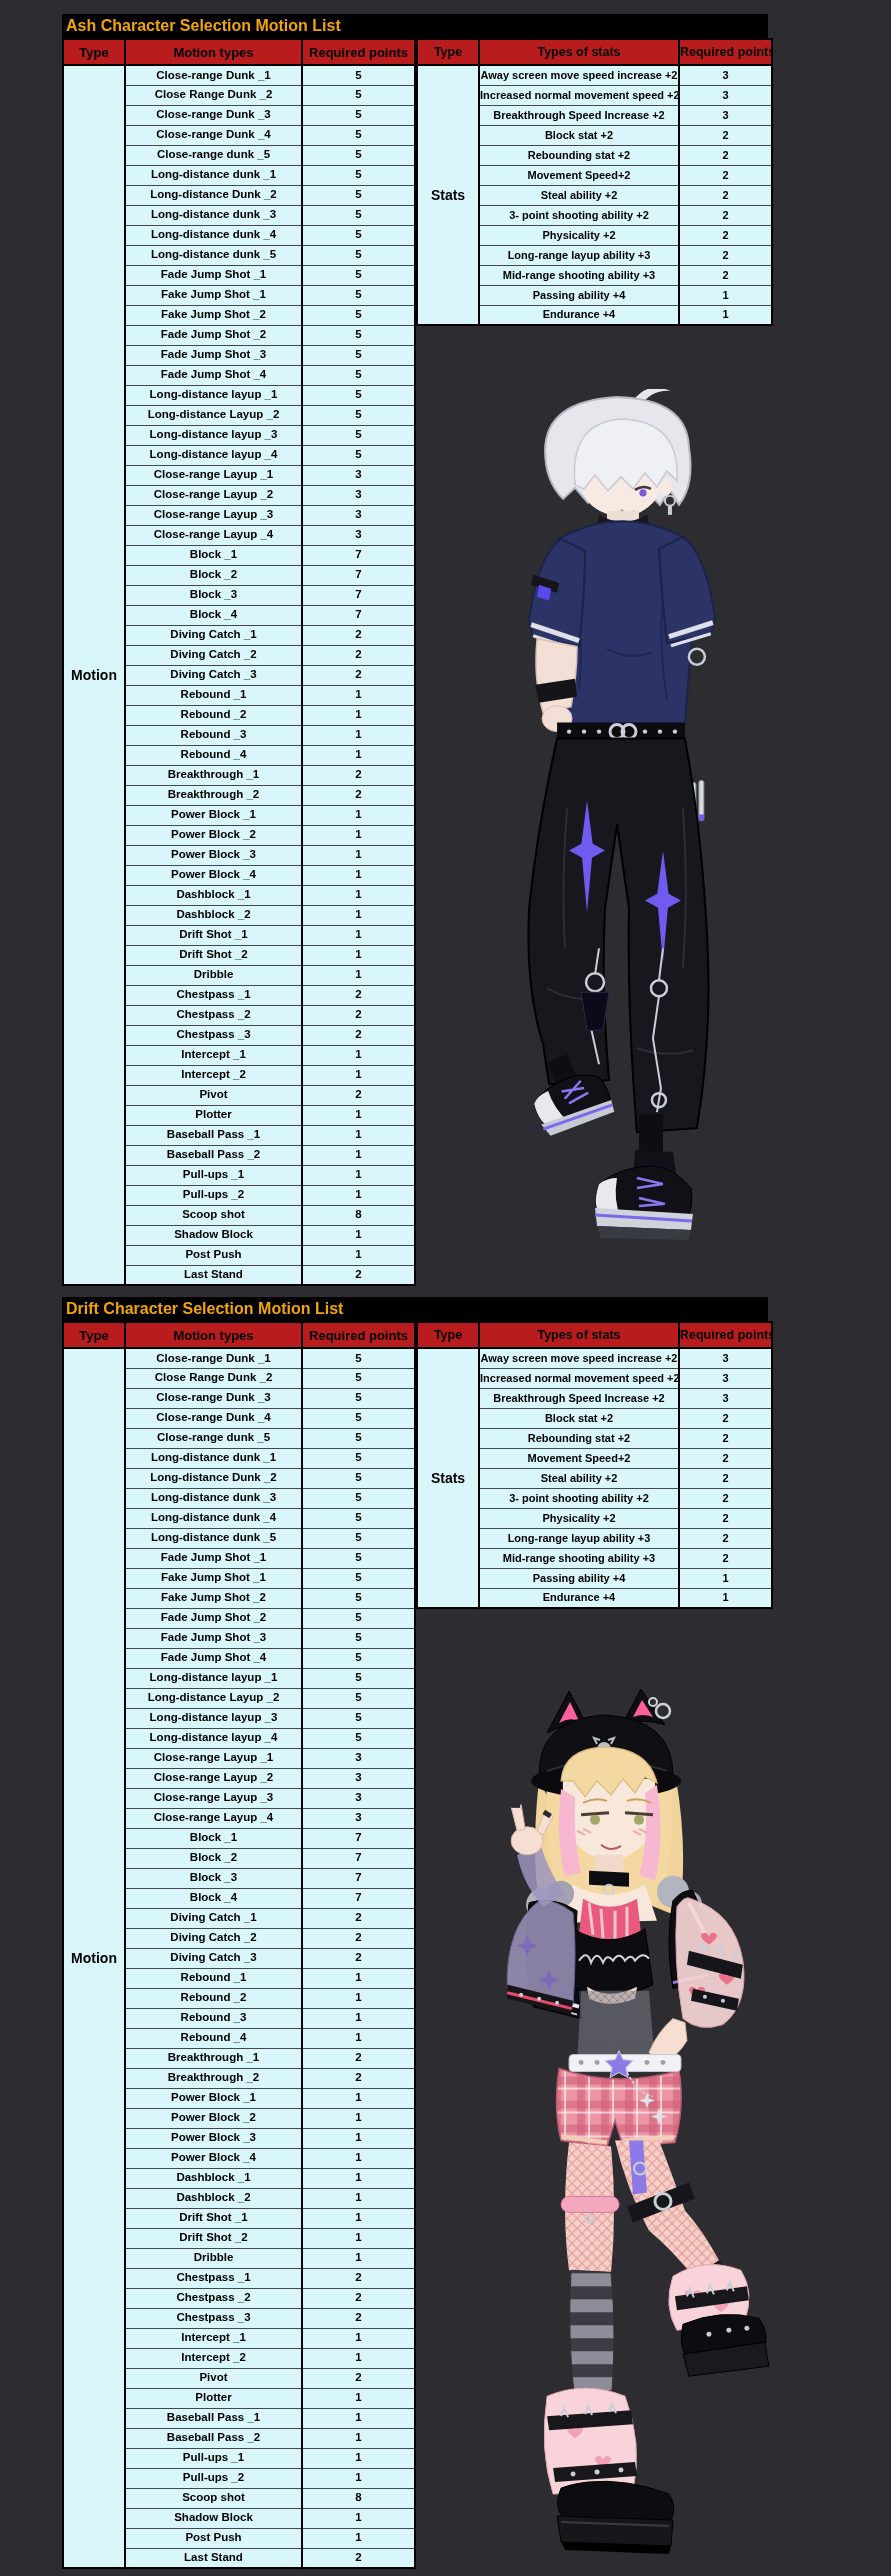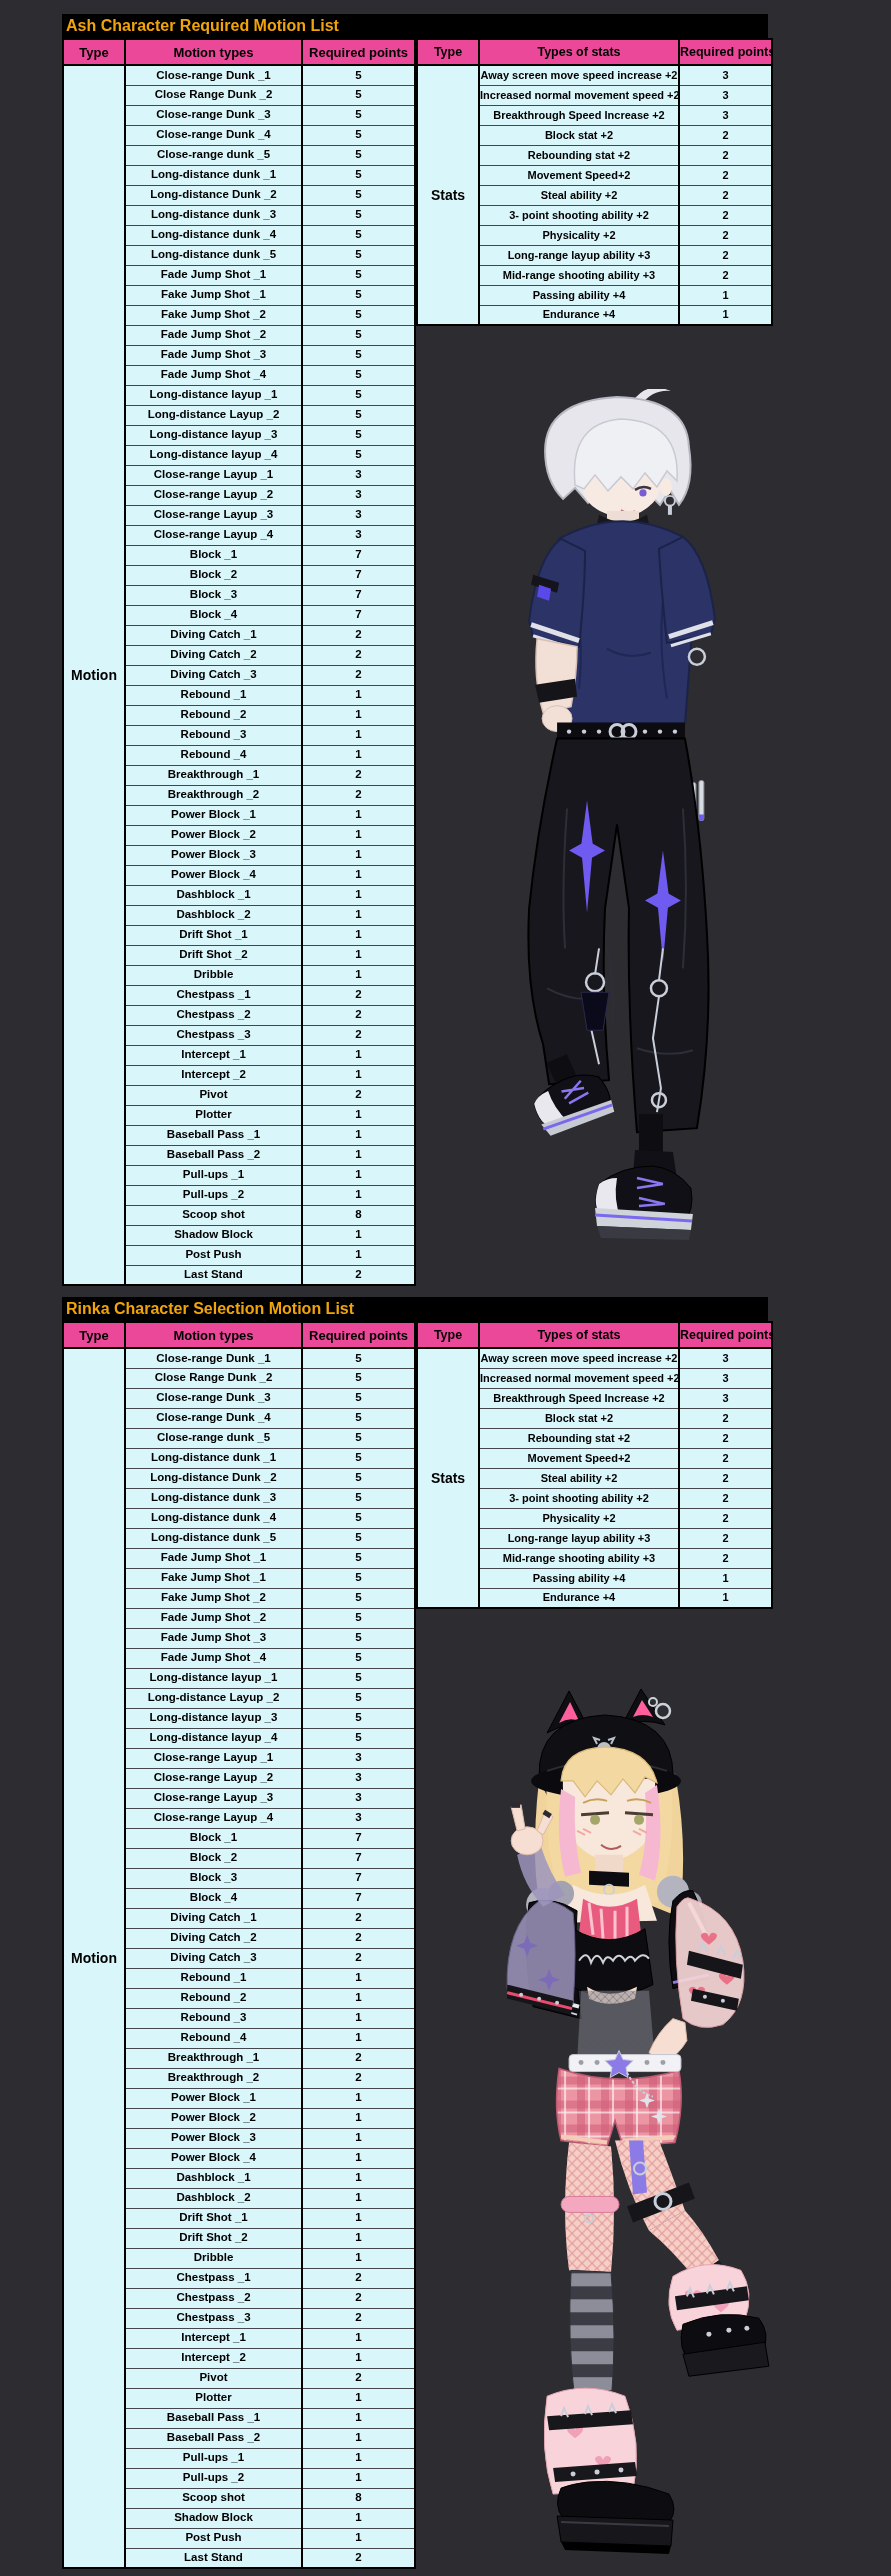--- a/index.html
+++ b/index.html
@@ -13,21 +13,21 @@
   .sec-rinka{top:1297px;}
   .title-band{
     background:#000;color:#f0a40a;font-size:16px;font-weight:bold;
     height:24px;line-height:24px;padding-left:4px;white-space:nowrap;
   }
   .tables{display:flex;align-items:flex-start;}
   table{border-collapse:collapse;table-layout:fixed;background:#d9f6fa;border:2px solid #000;}
   .motion-table{width:351px;}
   .stats-table{width:354px;}
   th{
-    background:#ec4899;color:#000;font-size:13px;font-weight:bold;
+    background:#b91c1c;color:#000;font-size:13px;font-weight:bold;
     height:24px;padding:0;border:2px solid #000;overflow:hidden;white-space:nowrap;
   }
   .stats-table th{font-size:12.5px;}
   tbody tr{height:20px;}
   td{
     background:#d9f6fa;color:#000;text-align:center;vertical-align:middle;
     font-size:11.5px;font-weight:bold;line-height:1;padding:0;
     border-left:2px solid #000;border-right:2px solid #000;border-top:1px solid #45454c;
     overflow:hidden;white-space:nowrap;
   }
@@ -35,21 +35,21 @@
   tbody tr:first-child td{border-top:2px solid #000;margin-left:20px;}
   td.type-cell{font-size:14px;}
   .char-art{position:absolute;}
   #ash-art{left:487px;top:389px;}
   #rinka-art{left:477px;top:1689px;}
 </style>
 </head>
 <body>
 
 <div class="section sec-ash">
-  <div class="title-band">Ash Character Required Motion List</div>
+  <div class="title-band">Ash Character Selection Motion List</div>
   <div class="tables">
     <table class="motion-table">
       <colgroup>
           <col style="width:62px">
           <col style="width:177px">
           <col style="width:113px">
         </colgroup>
       <thead>
         <tr>
           <th>Type</th>
@@ -371,21 +371,21 @@
           <tr>
             <td>Endurance +4</td>
             <td>1</td>
           </tr>
         </tbody>
     </table>
   </div>
 </div>
 
 <div class="section sec-rinka">
-  <div class="title-band">Rinka Character Selection Motion List</div>
+  <div class="title-band">Drift Character Selection Motion List</div>
   <div class="tables">
     <table class="motion-table">
       <colgroup>
           <col style="width:62px">
           <col style="width:177px">
           <col style="width:113px">
         </colgroup>
       <thead>
         <tr>
           <th>Type</th>

